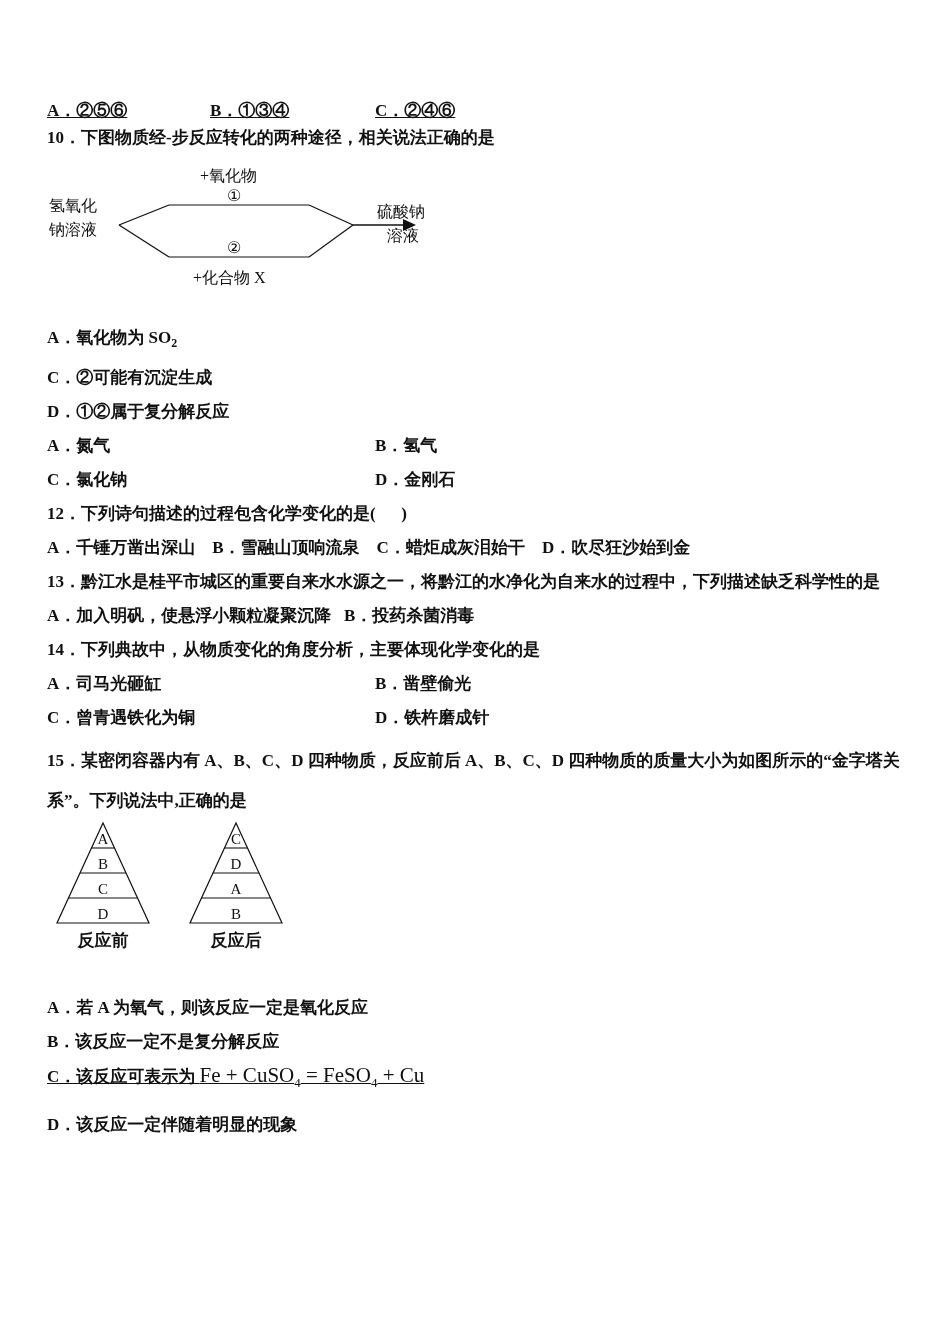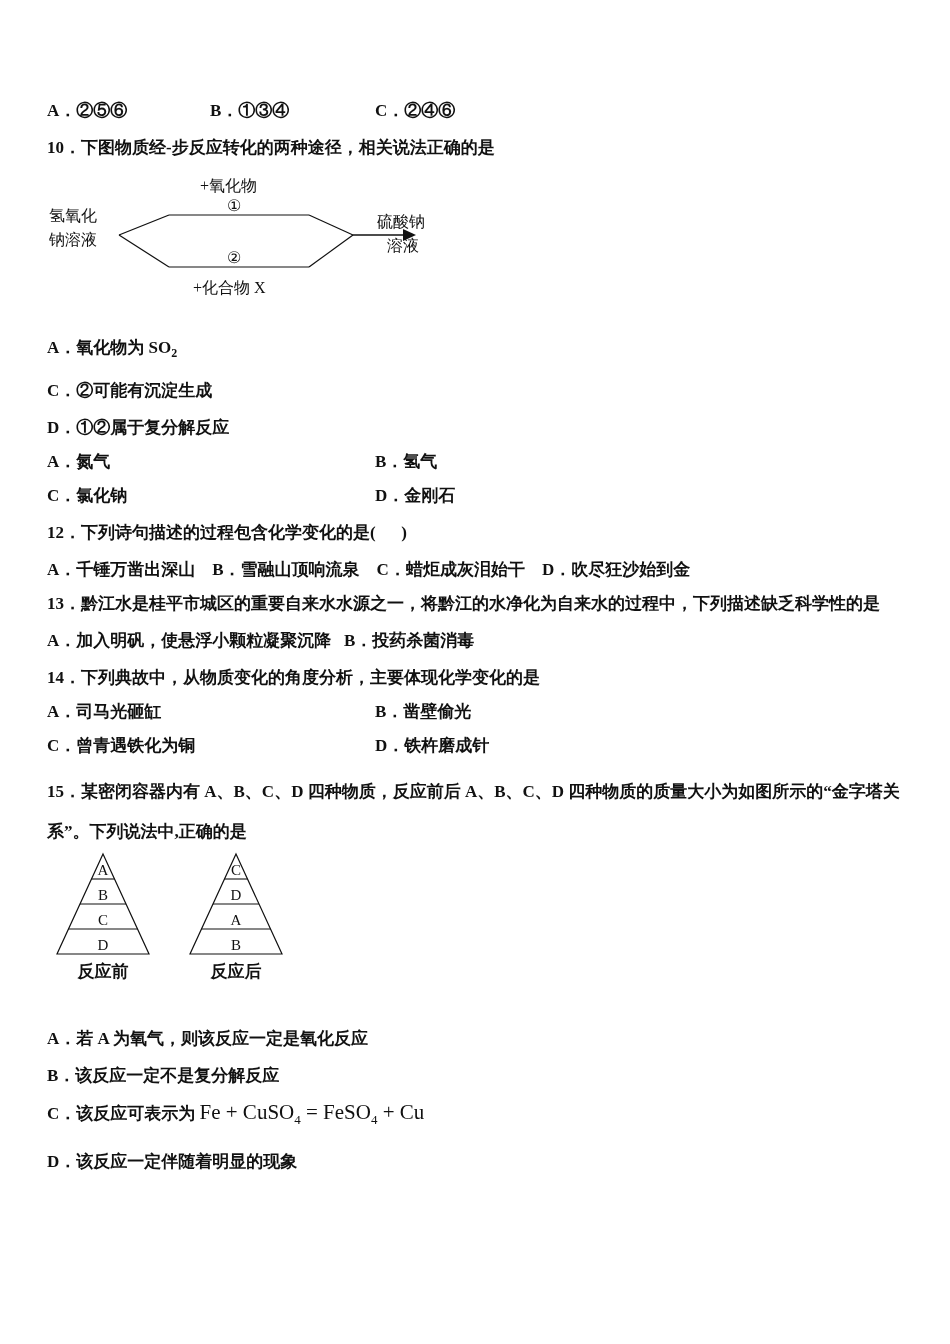--- a/index.html
+++ b/index.html
@@ -1,35 +1,35 @@
 <!DOCTYPE html>
 <html><head>
 <meta charset="utf-8">
 <style>
   html,body{margin:0;padding:0}
   body{width:950px;height:1344px;background:#ffffff;color:#111;
        font-family:"Liberation Serif","DejaVu Serif",serif;}
   .page{position:relative;width:950px;height:1344px;box-sizing:border-box;
         padding:100px 47px 30px 47px;overflow:hidden;background:#fff;}
-  .t{font-size:17px;font-weight:600;line-height:21px;margin:16px 0 13px 0;
+  .t{font-size:17px;font-weight:600;line-height:21px;margin:0 0 13px 0;
      white-space:pre-wrap;}
   .mt5{margin-top:5px;}
-  .grid4{display:grid;grid-template-columns:163px 165px 165px 1fr;margin:0 0 6px 0;}
+  .grid4{display:grid;grid-template-columns:163px 165px 165px 1fr;margin:0 0 6px 0;text-decoration:underline;}
   .grid2{display:grid;grid-template-columns:328px 1fr;margin:0 0 13px 0;}
   .grid4 span,.grid2 span{font-size:17px;font-weight:600;line-height:21px;white-space:pre-wrap;}
   .diagram{margin:12px 0 22px 0;}
   svg text{font-family:"Liberation Serif","DejaVu Serif",serif;fill:#111;}
   .diag-text{font-size:16px;font-weight:400;}
   .stem15{line-height:40px;margin-bottom:0;}
   .pyramids{display:flex;gap:37px;margin:0 0 0 8px;}
   .pyr{display:flex;flex-direction:column;align-items:center;}
   .pyr-letter{font-size:15px;font-weight:400;}
   .pyr .caption{font-size:17px;font-weight:600;margin-top:2px;}
   .q15opts{margin-top:45px;}
-  .opt-c{margin-bottom:20px;}
+  .opt-c{margin-bottom:20px;text-decoration:underline;}
   sub.s2{font-size:12px;}
   .equation{font-size:21px;font-weight:400;white-space:pre-wrap;}
   .equation sub{font-size:13px;}
 </style>
 </head>
 <body>
 
 <div class="page">
 
   <div class="grid4">

